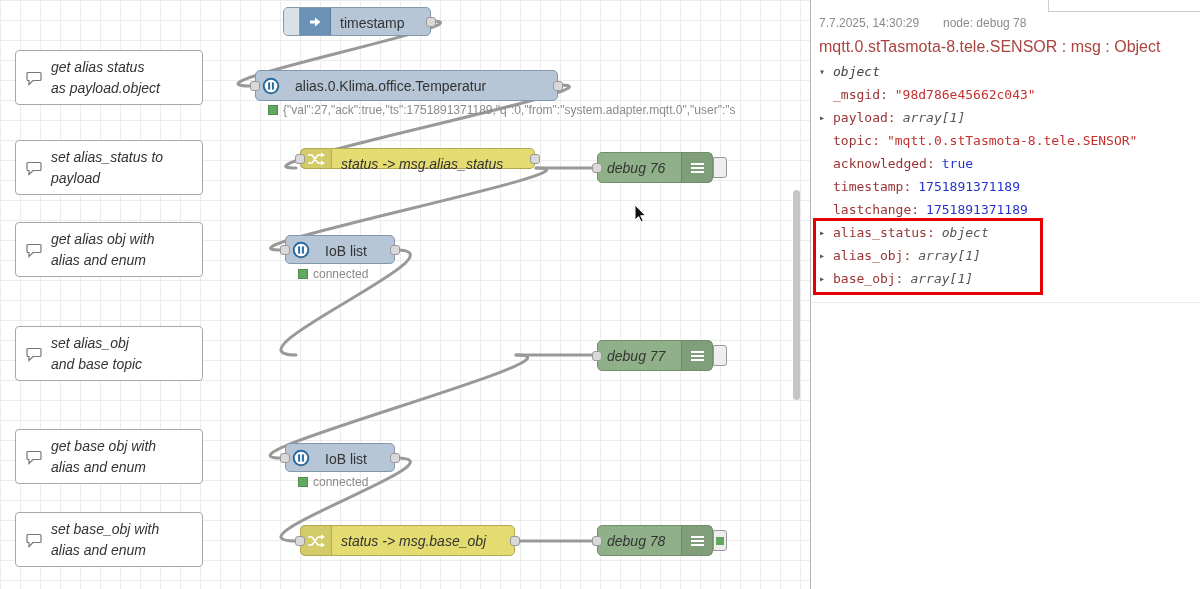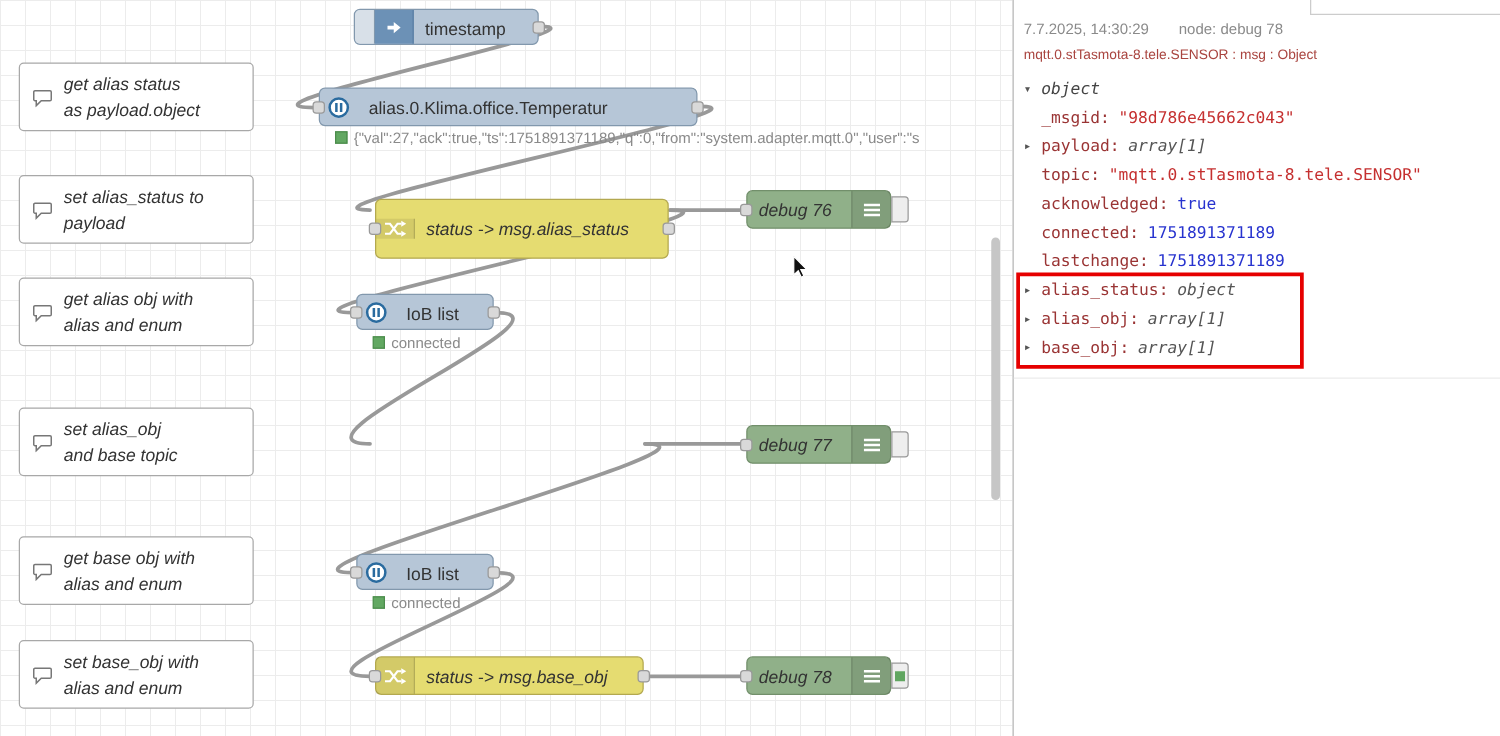--- a/index.html
+++ b/index.html
@@ -61,21 +61,21 @@
   #cursor{position:absolute;left:634px;top:205px;z-index:9;}
 
   
   #sidebar{position:absolute;left:810px;top:0;width:390px;height:589px;background:#fff;
     border-left:1px solid #b5b5b5;box-sizing:border-box;}
   .cutbox{position:absolute;left:237px;top:-3px;width:155px;height:13px;background:#fff;border:1px solid #ccc;}
   .msg{position:absolute;left:0;top:0;width:100%;box-sizing:border-box;padding:16px 8px 12px 8px;
     border-bottom:1px solid #ececec;}
   .meta{position:relative;height:16px;font-size:12px;color:#8a8a8a;}
   .meta .mnode{position:absolute;left:124px;top:0;}
-  .topic{margin-top:6px;height:16px;font-size:11px;color:#a9443f;white-space:nowrap;}
+  .topic{margin-top:6px;height:16px;font-size:16px;color:#a9443f;white-space:nowrap;}
   .tree{margin-top:6px;font-family:"DejaVu Sans Mono",monospace;font-size:13px;color:#333;}
   .trow{display:flex;align-items:center;height:23px;}
   .caret{width:14px;flex:none;color:#555;font-size:10px;cursor:pointer;}
   .tkey{color:#9a3434;}
   .tval{margin-left:7px;}
   .tval.string{color:#c53030;}
   .tval.number{color:#2733cf;}
   .tval.type{color:#555;font-style:italic;}
   .tval.troot{color:#444;font-style:italic;}
   .highlight-box{position:absolute;left:2px;top:218px;width:230px;height:77px;
@@ -174,21 +174,21 @@
     </div>
     <div class="nlabel">alias.0.Klima.office.Temperatur</div>
     <div class="port in"></div>
     <div class="port out"></div>
   </div>
   <div class="nstatus" style="left:268px;top:103px;width:528px;">
     <div class="sdot"></div>
     <span>{"val":27,"ack":true,"ts":1751891371189,"q":0,"from":"system.adapter.mqtt.0","user":"s</span>
   </div>
 
-  <div class="node n-yellow" style="left:300px;top:159px;width:235px;height:48px;align-items:center;">
+  <div class="node n-yellow" style="left:300px;top:148px;width:235px;height:21px;">
     <div class="icell dark">
       <svg width="18" height="16" viewBox="0 0 18 16">
           <path d="M1 4 H5 L11 12 H14 M1 12 H5 L11 4 H14" stroke="#fff" stroke-width="1.7" fill="none"></path>
           <polygon points="14,9.6 18,12 14,14.4" fill="#fff"></polygon>
           <polygon points="14,1.6 18,4 14,6.4" fill="#fff"></polygon>
         </svg>
     </div>
     <div class="nlabel italic">status -&gt; msg.alias_status</div>
     <div class="port in"></div>
     <div class="port out"></div>
@@ -320,21 +320,21 @@
         <span class="tkey">topic:</span>
         <span class="tval string">"mqtt.0.stTasmota-8.tele.SENSOR"</span>
       </div>
       <div class="trow">
         <span class="caret"></span>
         <span class="tkey">acknowledged:</span>
         <span class="tval number">true</span>
       </div>
       <div class="trow">
         <span class="caret"></span>
-        <span class="tkey">connected:</span>
+        <span class="tkey">timestamp:</span>
         <span class="tval number">1751891371189</span>
       </div>
       <div class="trow">
         <span class="caret"></span>
         <span class="tkey">lastchange:</span>
         <span class="tval number">1751891371189</span>
       </div>
       <div class="trow">
         <span class="caret">▸</span>
         <span class="tkey">alias_status:</span>

